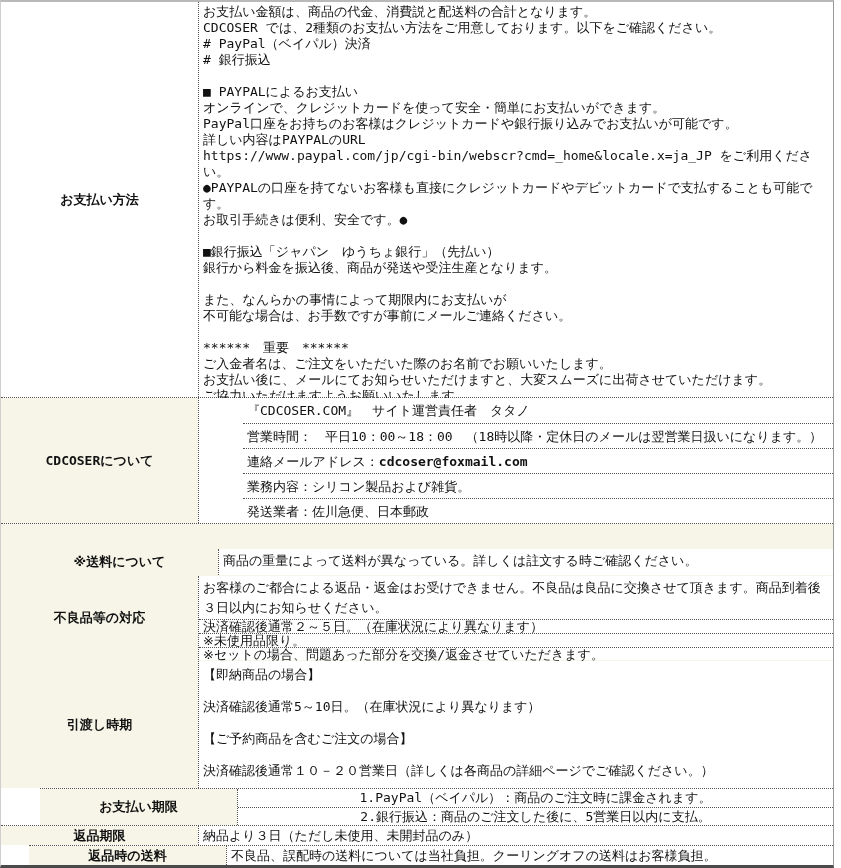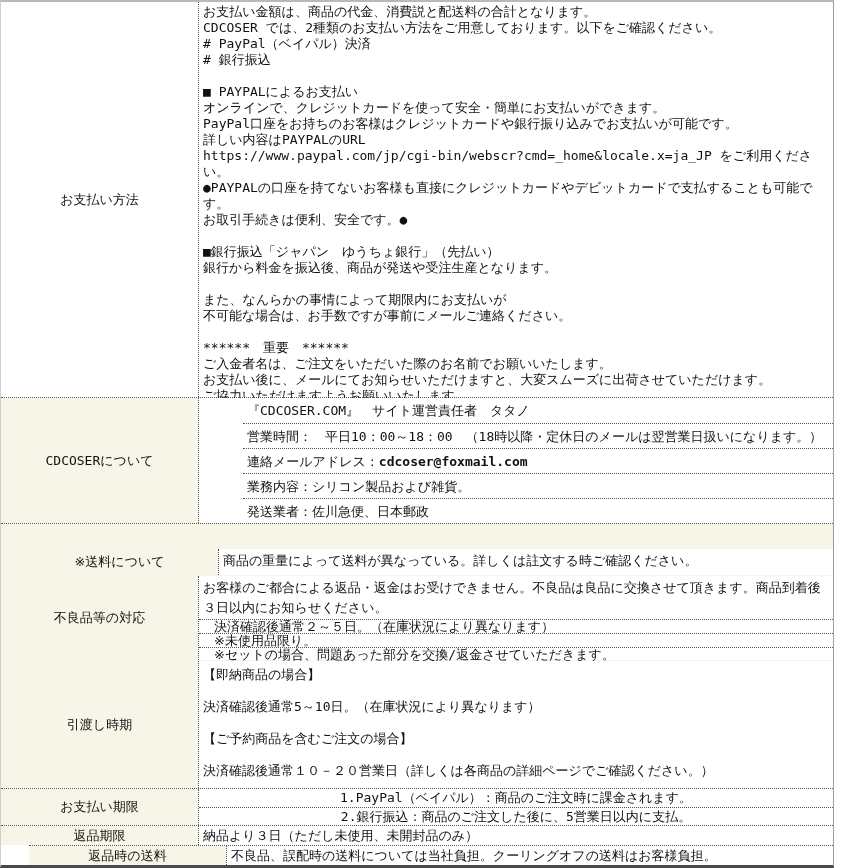--- a/index.html
+++ b/index.html
@@ -30,32 +30,32 @@
     box-sizing: border-box;
     border-top: 1px dotted #555555;
   }
   .row.first { border-top: none; }
   .r1 { height: 395px; }
   .r2 { height: 126px; }
   .r3 { height: 25px; flex-direction: column; }
   .r4 { height: 27px; margin-left: 20px; }
   .r5 { height: 85px; }
   .r6 { height: 128px; }
-  .r7 { height: 37px; }
+  .r7 { height: 37px; margin-left: 39px; }
   .r8 { height: 20px; }
   .r9 { height: 20px; margin-left: 28px; }
   .label-cell {
     flex: 0 0 197px;
     box-sizing: border-box;
     background: #f6f5e8;
     display: flex;
     align-items: center;
     justify-content: center;
     text-align: center;
-    font-weight: normal;
+    font-weight: bold;
     padding: 0 8px;
     line-height: 16px;
   }
   .row.first .label-cell { background: #ffffff; }
   .content-cell {
     flex: 1 1 auto;
     min-width: 0;
     box-sizing: border-box;
     border-left: 1px dotted #555555;
     background: #ffffff;
@@ -83,21 +83,21 @@
   }
   .defect-sub-big {
     height: 43px;
     line-height: 20px;
     padding: 2px 4px 0 4px;
     overflow: hidden;
   }
   .defect-sub {
     height: 14px;
     line-height: 12px;
-    padding: 1px 4px 0 15px;
+    padding: 1px 4px 0 4px;
     overflow: hidden;
   }
   .deadline-sub {
     height: 18px;
     line-height: 14px;
     padding: 2px 4px 0 4px;
     overflow: hidden;
     text-align: center;
   }
   .single-line {

